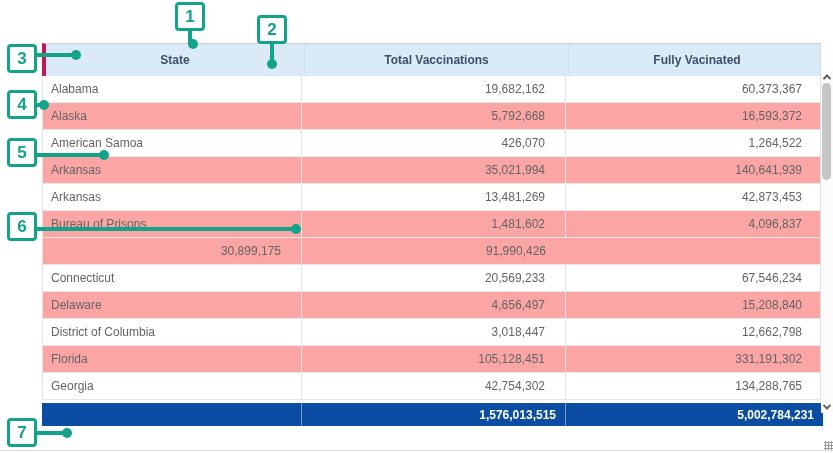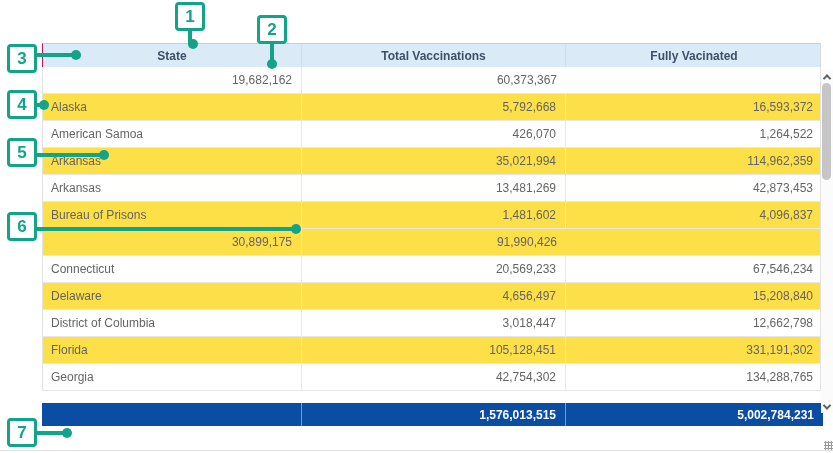--- a/index.html
+++ b/index.html
@@ -2,34 +2,34 @@
 <html><head>
 <meta charset="utf-8">
 <style>
   * { margin:0; padding:0; box-sizing:border-box; }
   html,body { background:#ffffff; }
   body { font-family:"Liberation Sans", sans-serif; }
   .stage { position:relative; width:833px; height:453px; background:#ffffff; overflow:hidden; }
 
   
   .tbl { position:absolute; left:42px; top:43px; width:779px; }
-  .thead { display:grid; grid-template-columns:259px 264px 256px; height:24px;
-           background:#dbeaf7; border-top:1px solid #cfcfcf; border-left:1px solid #be185d; border-right:1px solid #d8d8d8; }
+  .thead { display:grid; grid-template-columns:259px 264px 256px; height:33px;
+           background:#dbeaf7; border-top:1px solid #cfcfcf; border-left:4px solid #be185d; border-right:1px solid #d8d8d8; }
   .th { display:flex; align-items:center; justify-content:center;
         font-size:12px; font-weight:bold; color:#3c5168; border-right:1px solid #cfdfee; }
   .th:last-child { border-right:none; }
   .tbody { border-left:1px solid #e2e2e2; border-right:1px solid #e2e2e2; }
   .trow { display:grid; grid-template-columns:259px 264px 256px; height:27px;
           background:#ffffff; border-bottom:1px solid #e7e7e7; }
-  .trow.stripe { background:#fde047; }
+  .trow.stripe { background:#fca5a5; }
   .td { display:flex; align-items:center; font-size:12px; color:#646464;
         border-right:1px solid #e7e7e7; overflow:hidden; white-space:nowrap; }
   .td:last-child { border-right:none; }
   .td.state { padding-left:8px; justify-content:flex-start; }
-  .td.num { padding-right:9px; justify-content:flex-end; }
+  .td.num { padding-right:20px; justify-content:flex-end; }
 
   
   .total-row { position:absolute; left:42px; top:403px; width:781px; height:23px;
                display:grid; grid-template-columns:259px 264px 258px; background:#0a4da3; }
   .total-cell { display:flex; align-items:center; justify-content:flex-end; padding-right:9px;
                 font-size:12px; font-weight:bold; color:#ffffff; border-left:1px solid rgba(255,255,255,.45); }
   .total-cell:first-child { border-left:none; }
 
   
   .sbar { position:absolute; left:821px; top:70px; width:12px; height:343px; background:#fbfbfb; }
@@ -66,37 +66,38 @@
 <div class="stage">
 
   <div class="tbl">
     <div class="thead">
       <div class="th">State</div>
       <div class="th">Total Vaccinations</div>
       <div class="th">Fully Vacinated</div>
     </div>
     <div class="tbody">
         <div class="trow">
+          <div class="td state">Alabama</div>
           <div class="td num">19,682,162</div>
           <div class="td num">60,373,367</div>
         </div>
         <div class="trow stripe">
           <div class="td state">Alaska</div>
           <div class="td num">5,792,668</div>
           <div class="td num">16,593,372</div>
         </div>
         <div class="trow">
           <div class="td state">American Samoa</div>
           <div class="td num">426,070</div>
           <div class="td num">1,264,522</div>
         </div>
         <div class="trow stripe">
           <div class="td state">Arkansas</div>
           <div class="td num">35,021,994</div>
-          <div class="td num">114,962,359</div>
+          <div class="td num">140,641,939</div>
         </div>
         <div class="trow">
           <div class="td state">Arkansas</div>
           <div class="td num">13,481,269</div>
           <div class="td num">42,873,453</div>
         </div>
         <div class="trow stripe">
           <div class="td state">Bureau of Prisons</div>
           <div class="td num">1,481,602</div>
           <div class="td num">4,096,837</div>

